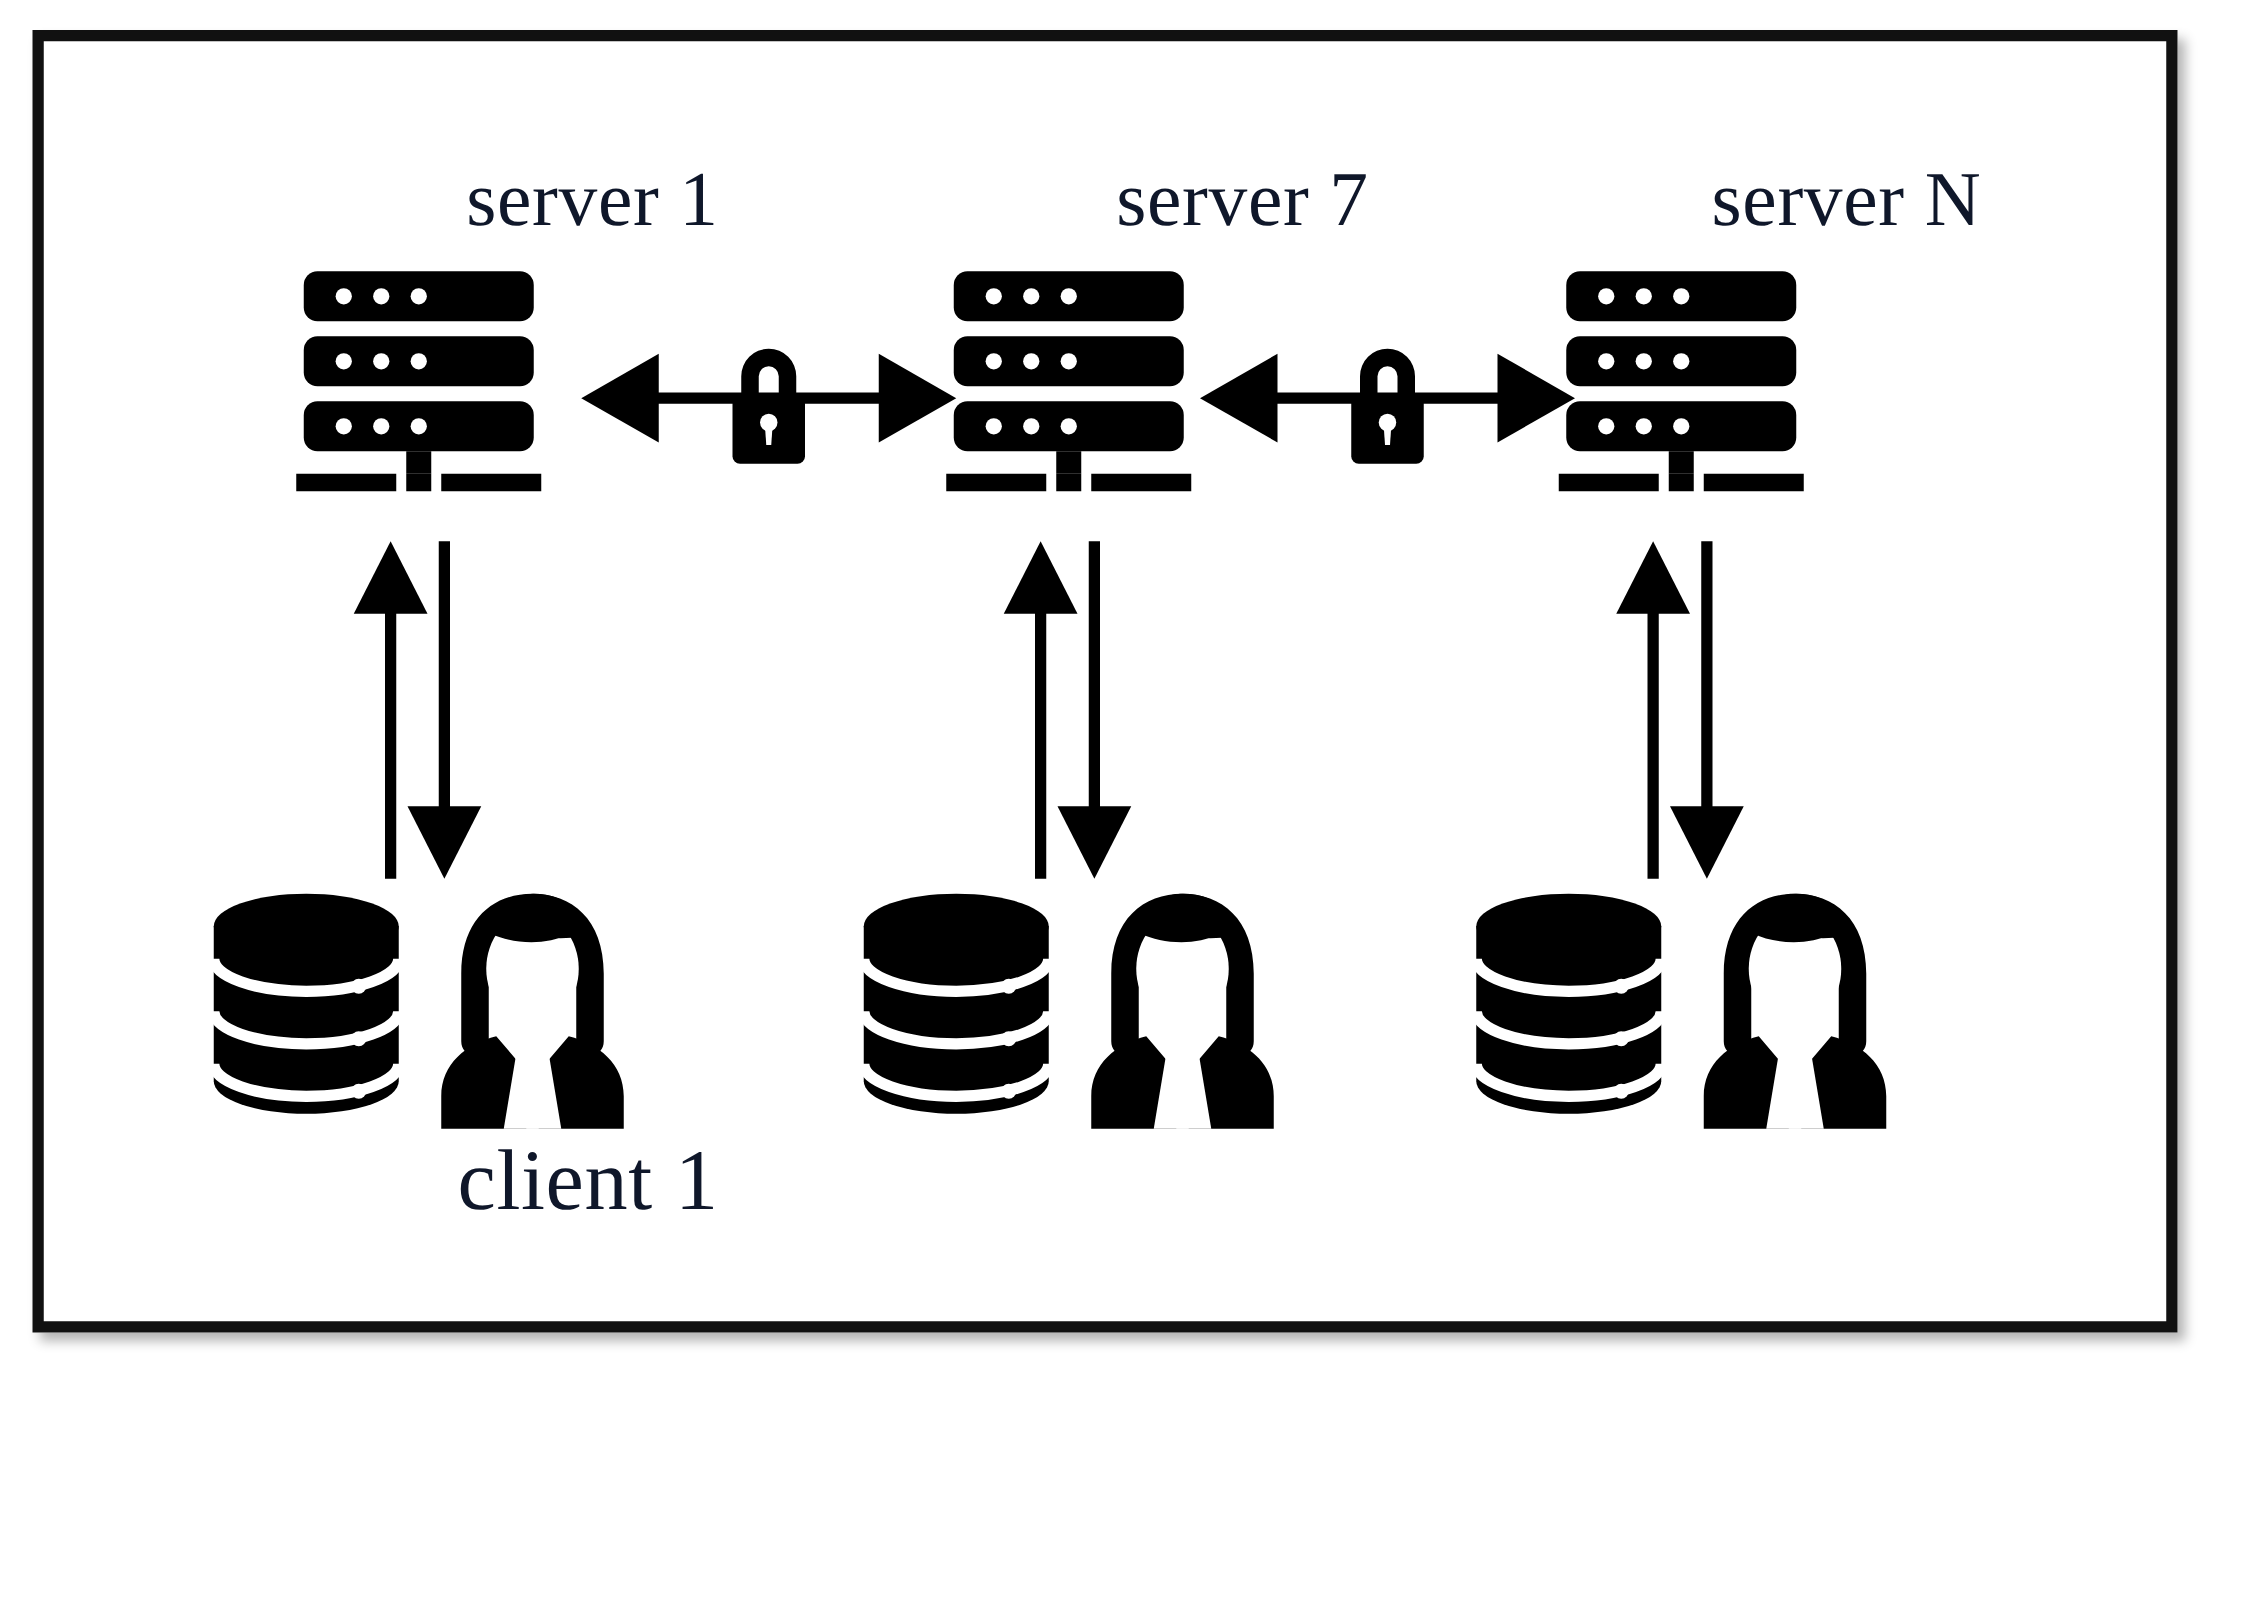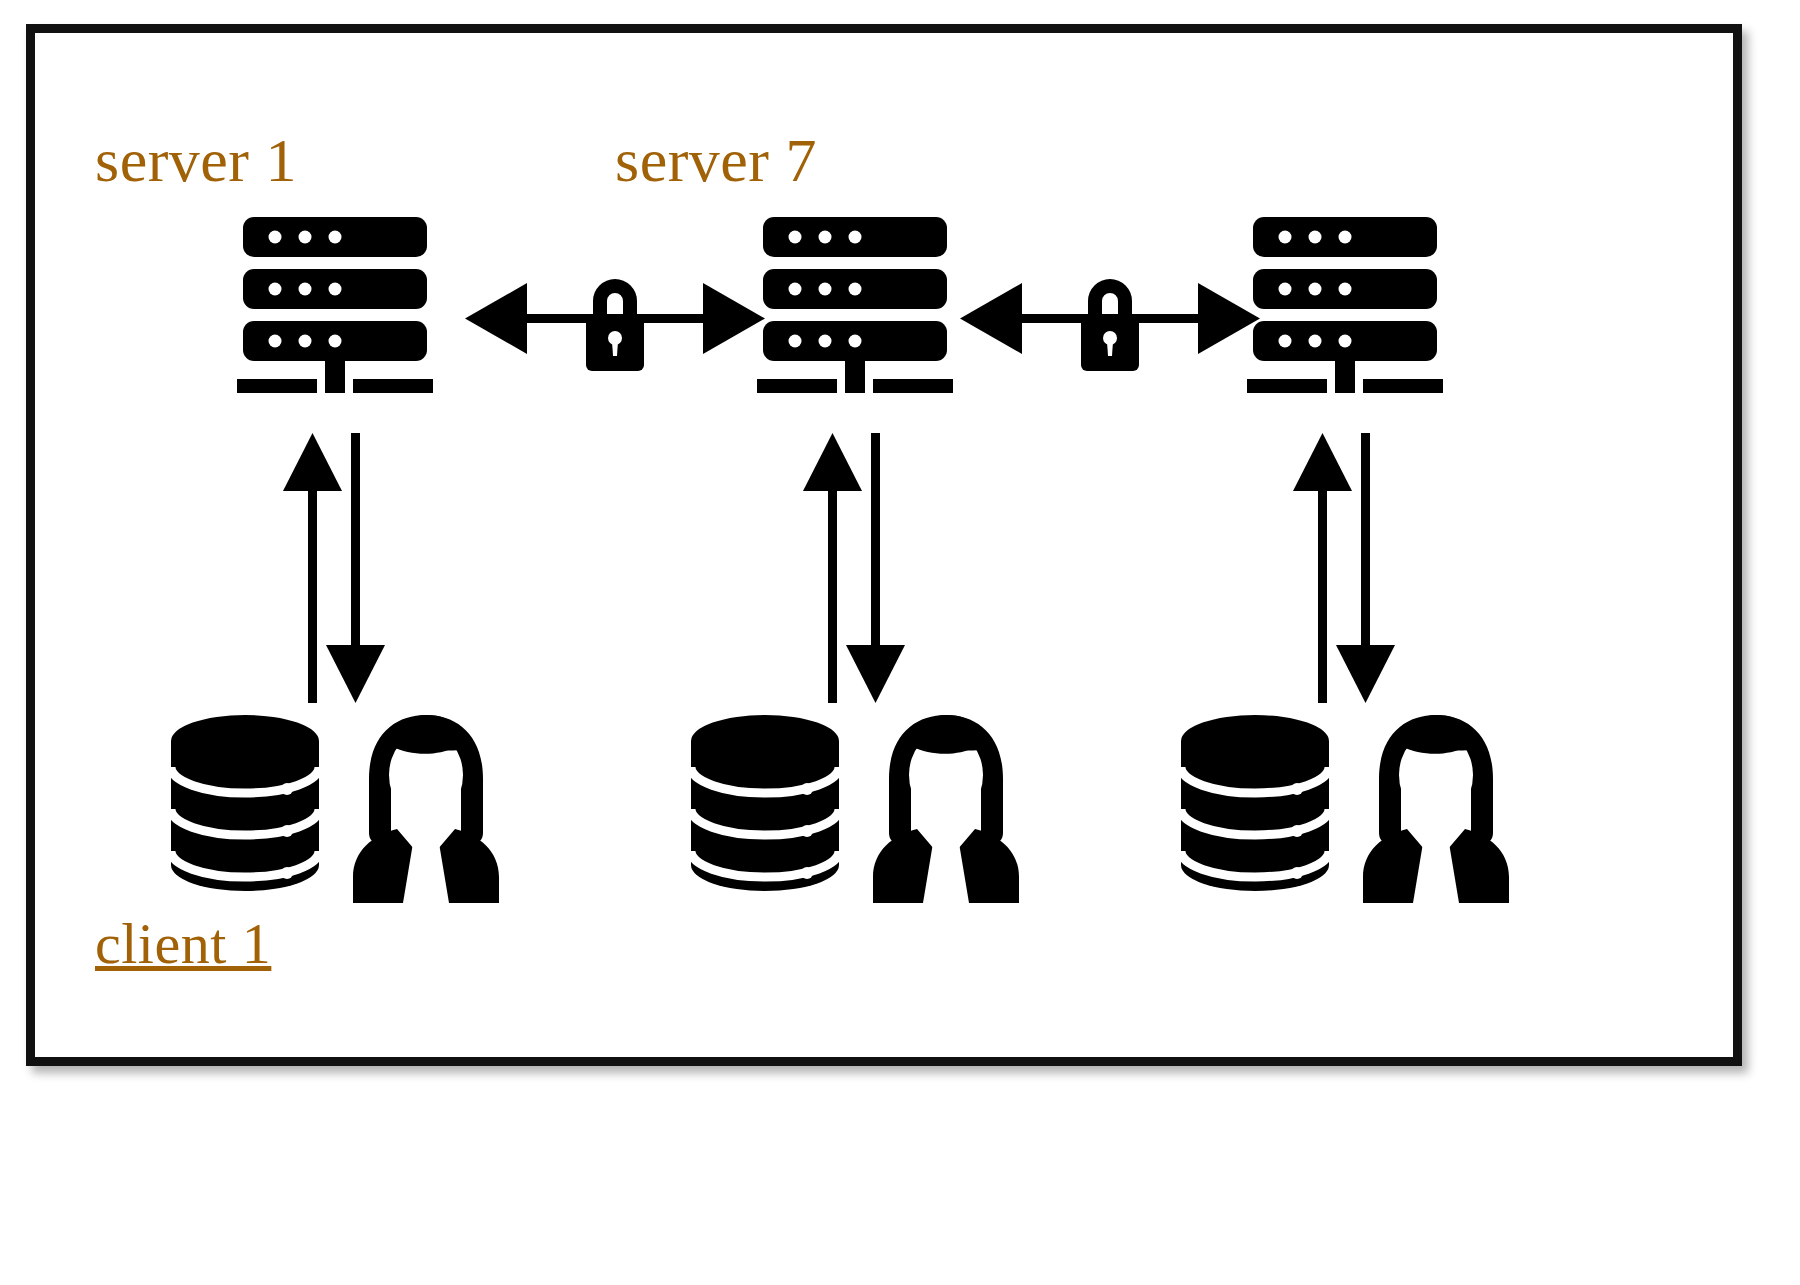--- a/index.html
+++ b/index.html
@@ -44,37 +44,36 @@
   }
   .col-0 { left: 60px; }
   .col-1 { left: 580px; }
   .col-2 { left: 1070px; }
 
   
   .server-label,
   .client-label {
     position: absolute;
     width: 100%;
-    text-align: left;
-    color: #a16207;
+    text-align: right;
+    color: #0f172a;
     font-family: "Liberation Serif", serif;
     font-weight: 400;
     letter-spacing: 0.5px;
     white-space: nowrap;
   }
   .server-label {
     top: 96px;
     font-size: 62px;
     line-height: 62px;
   }
   .client-label {
     top: 880px;
-    font-size: 58px;
+    font-size: 69px;
     line-height: 62px;
-    text-decoration: underline;
   }
 
   
   .server-icon {
     position: absolute;
     top: 184px;
     left: 50%;
     transform: translateX(-50%);
     width: 196px;
     height: 176px;
@@ -286,20 +285,21 @@
             <path d="M62 130 L88 130 L98 190 L52 190 Z" fill="#fff"></path>
             <path d="M75 140 L80 190 L70 190 Z" fill="#fff"></path>
           </g>
         </svg>
       </div>
 
     </div>
 
     <div class="column col-2">
 
+      <div class="server-label">server N</div>
 
       <div class="server-icon">
         <svg width="196" height="176" viewBox="0 0 196 176">
           <rect x="6" y="0" width="184" height="40" rx="11" ry="11" fill="#000"></rect>
           <circle cx="38" cy="20" r="6.5" fill="#fff"></circle>
           <circle cx="68" cy="20" r="6.5" fill="#fff"></circle>
           <circle cx="98" cy="20" r="6.5" fill="#fff"></circle>
           <rect x="6" y="52" width="184" height="40" rx="11" ry="11" fill="#000"></rect>
           <circle cx="38" cy="72" r="6.5" fill="#fff"></circle>
           <circle cx="68" cy="72" r="6.5" fill="#fff"></circle>

